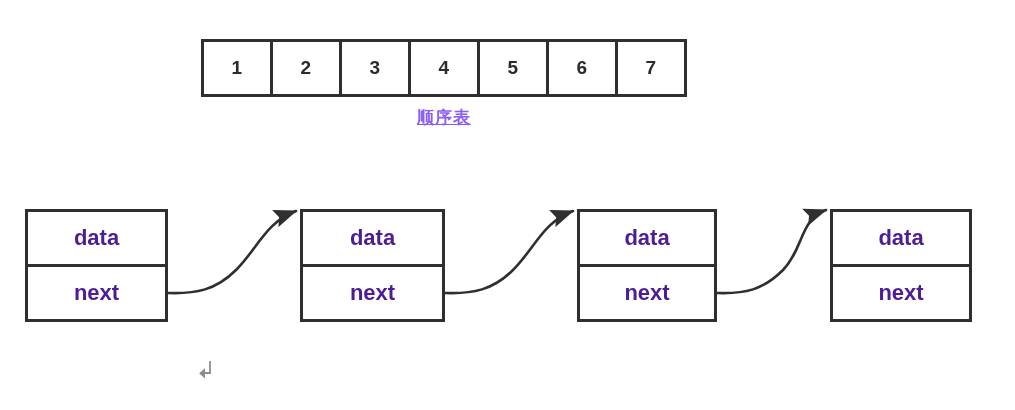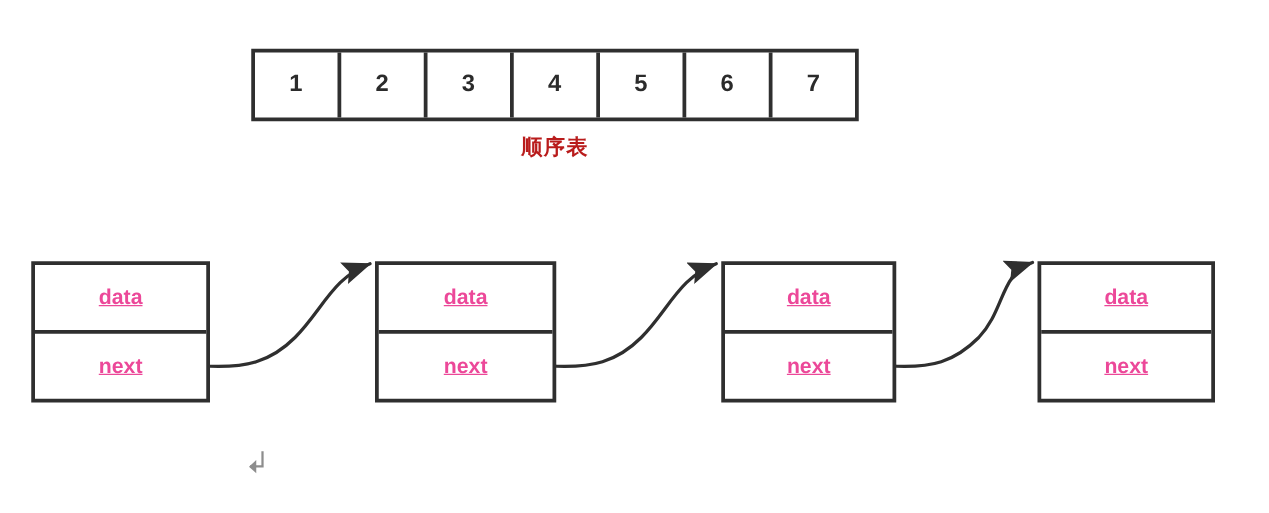--- a/index.html
+++ b/index.html
@@ -51,23 +51,24 @@
   }
   .array-cell:last-child {
     border-right: none;
   }
 
   .caption {
     position: absolute;
     text-align: center;
     font-size: 17px;
     font-weight: bold;
-    color: #b91c1c;
+    color: #8b5cf6;
     white-space: nowrap;
     letter-spacing: 1px;
+    text-decoration: underline;
   }
   #caption-array {
     left: 344px;
     top: 106px;
     width: 200px;
   }
   #caption-linked {
     left: 340px;
     top: 365px;
     width: 200px;
@@ -82,25 +83,24 @@
     border: 3px solid #2f2f2f;
     background: #ffffff;
     display: flex;
     flex-direction: column;
   }
   .node-field {
     flex: 1 1 0;
     display: flex;
     align-items: center;
     justify-content: center;
-    font-size: 17px;
+    font-size: 22px;
     font-weight: bold;
-    color: #ec4899;
+    color: #4c1d95;
     box-sizing: border-box;
-    text-decoration: underline;
   }
   .node-field.field-data {
     border-bottom: 3px solid #2f2f2f;
   }
 
   #node-0 { left: 25px;  width: 143px; }
   #node-1 { left: 300px; width: 145px; }
   #node-2 { left: 577px; width: 140px; }
   #node-3 { left: 830px; width: 142px; }
 

